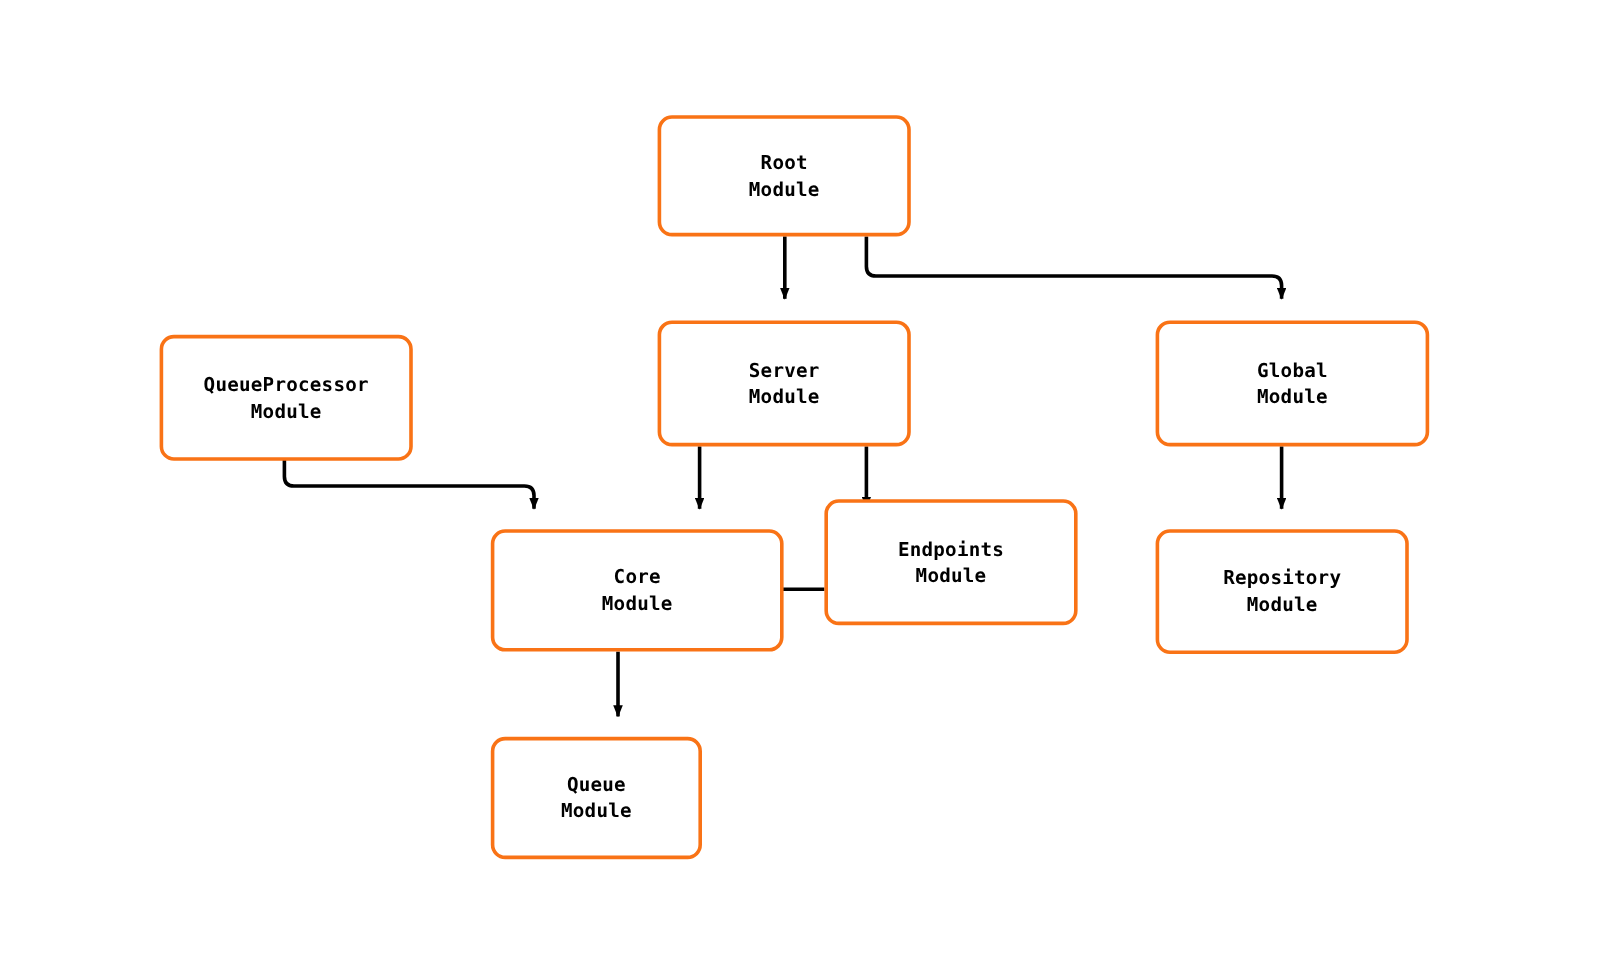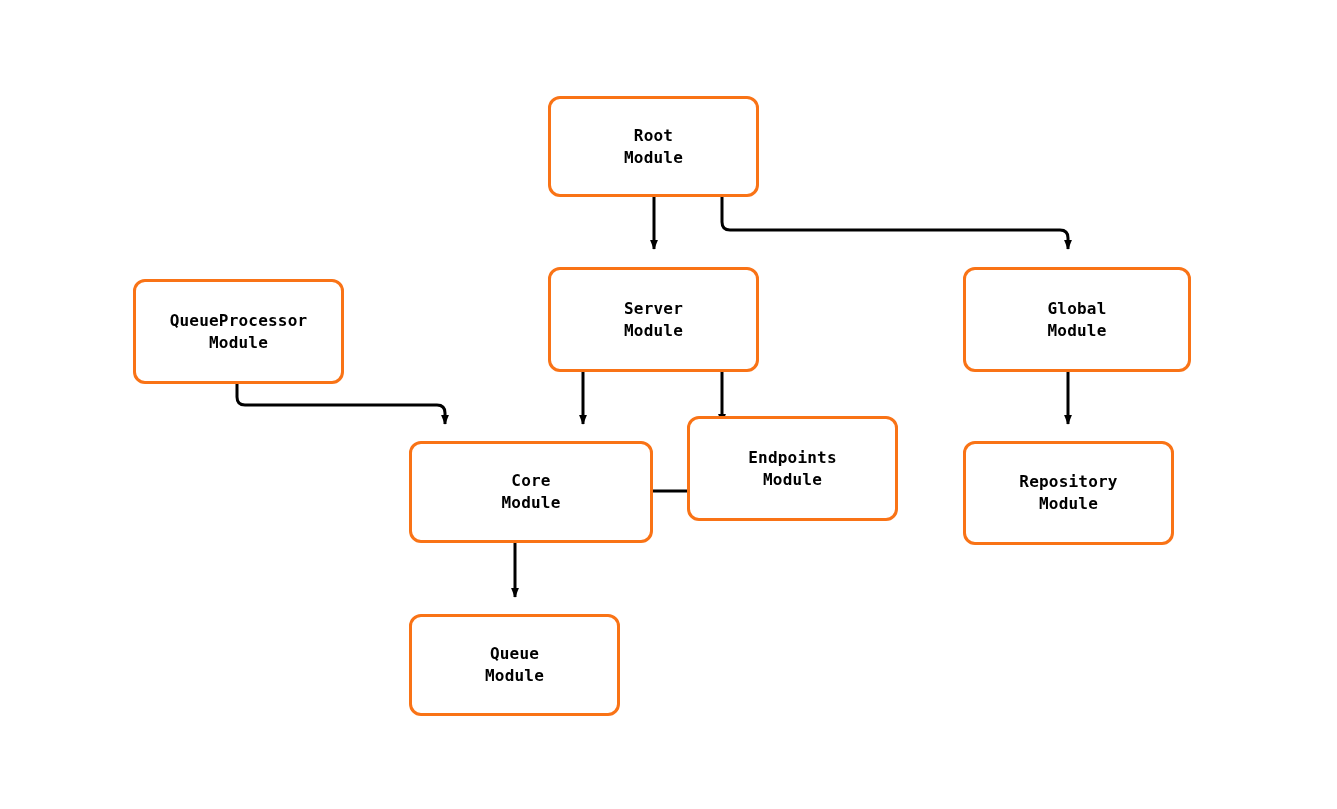--- a/index.html
+++ b/index.html
@@ -104,18 +104,18 @@
   <div class="node" style="left:687px; top:416px; width:211px; height:105px;">
     <div class="node-label">Endpoints</div>
     <div class="node-label">Module</div>
   </div>
 
   <div class="node" style="left:963px; top:441px; width:211px; height:104px;">
     <div class="node-label">Repository</div>
     <div class="node-label">Module</div>
   </div>
 
-  <div class="node" style="left:409px; top:614px; width:211px; height:102px;">
+  <div class="node" style="left:409px; top:614px; width:176px; height:102px;">
     <div class="node-label">Queue</div>
     <div class="node-label">Module</div>
   </div>
 
 </div>
 
 </body></html>

